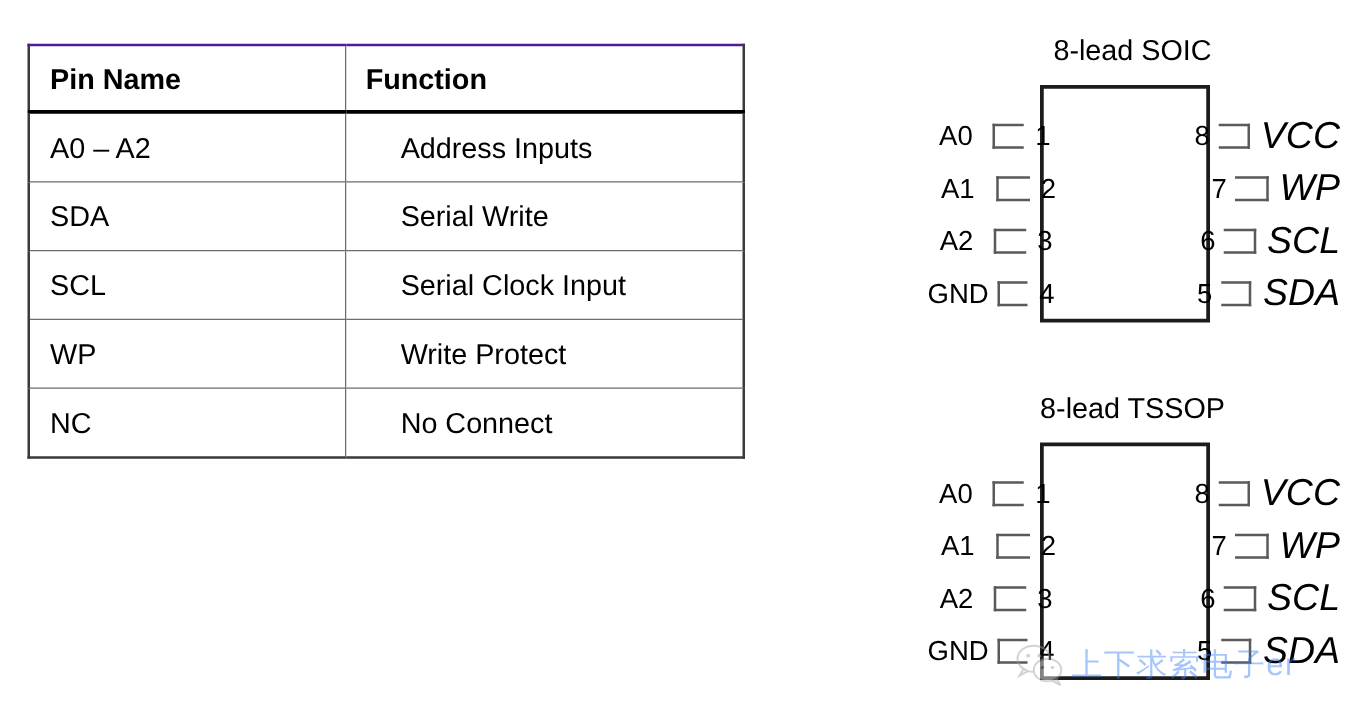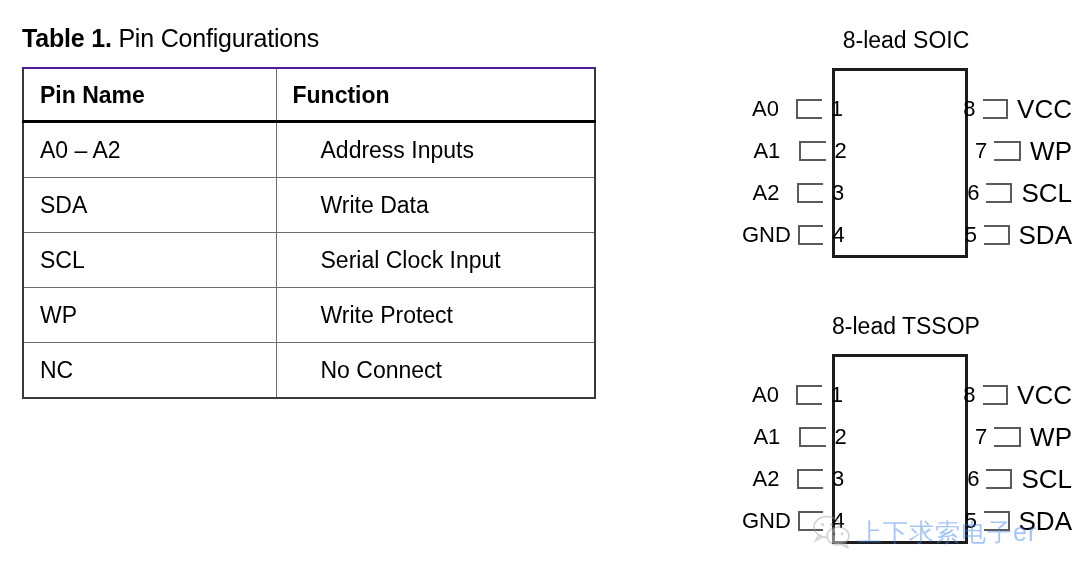--- a/index.html
+++ b/index.html
@@ -144,24 +144,25 @@
   }
   .lead-right {
     width: 30px;
     height: 20px;
     border: 2px solid #5a5a5a;
     border-left: none;
     box-sizing: border-box;
     background: #ffffff;
   }
   .pin-label-right {
-    font-size: 26px;
+    font-size: 30px;
     line-height: 24px;
     padding-left: 9px;
     white-space: nowrap;
+    font-style: italic;
   }
 
   
   .watermark {
     position: absolute;
     left: 812px;
     top: 514px;
     display: flex;
     align-items: center;
     opacity: 0.45;
@@ -174,44 +175,40 @@
     color: #3b82f6;
     margin-left: 5px;
     white-space: nowrap;
     letter-spacing: 1px;
   }
 </style>
 </head>
 <body>
 
 <div class="table-block">
-  <div class="table-caption">
-    <span class="caption-label">Table 1.</span>
-    <span class="caption-text">Pin Configurations</span>
-  </div>
 
   <table class="pin-table">
     <colgroup>
         <col class="c1">
         <col class="c2">
       </colgroup>
     <thead>
       <tr>
         <th class="first-col">Pin Name</th>
         <th class="last-col">Function</th>
       </tr>
     </thead>
     <tbody>
       <tr>
         <td class="first-col">A0 – A2</td>
         <td class="last-col">Address Inputs</td>
       </tr>
       <tr>
         <td class="first-col">SDA</td>
-        <td class="last-col">Write Data</td>
+        <td class="last-col">Serial Write</td>
       </tr>
       <tr>
         <td class="first-col">SCL</td>
         <td class="last-col">Serial Clock Input</td>
       </tr>
       <tr>
         <td class="first-col">WP</td>
         <td class="last-col">Write Protect</td>
       </tr>
       <tr>

